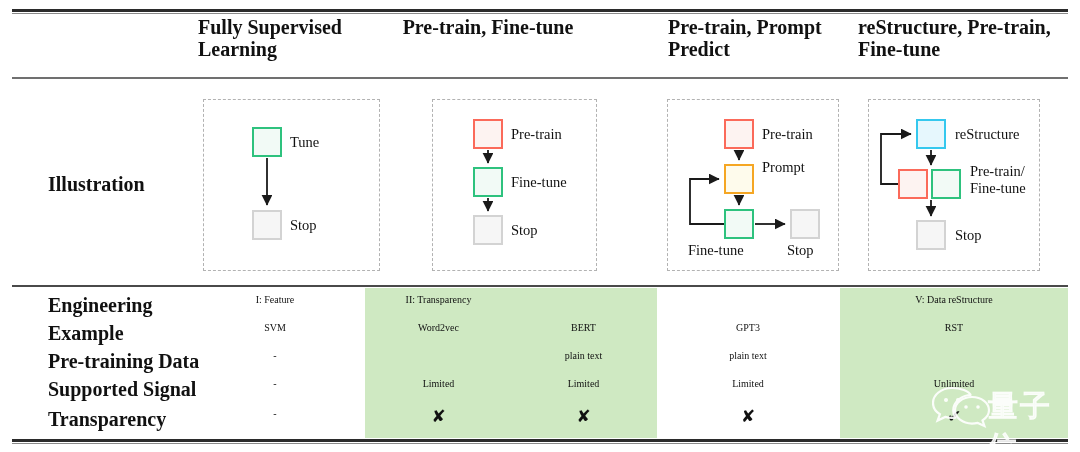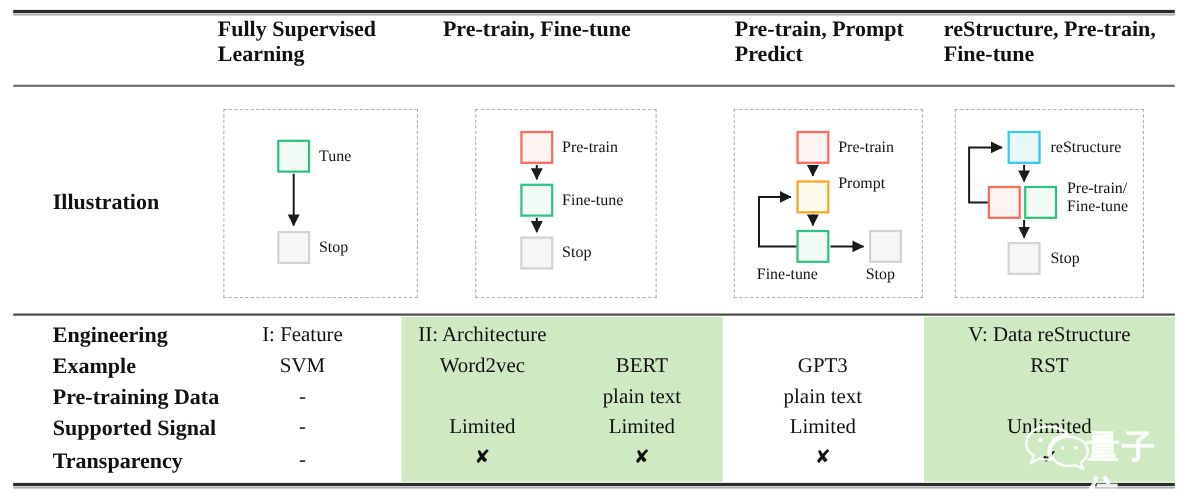--- a/index.html
+++ b/index.html
@@ -69,21 +69,21 @@
   svg.arrows{position:absolute;left:0;top:0;overflow:visible;}
 
   
   .hl{
     position:absolute;top:288px;height:150px;background:#cfe9c2;
   }
   .hl.h1{left:365px;width:292px;}
   .hl.h2{left:840px;width:228px;}
 
   .cell{
-    position:absolute;font-size:19px;text-align:center;white-space:nowrap;
+    position:absolute;font-size:10px;text-align:center;white-space:nowrap;
   }
   .c1{left:195px;width:160px;}
   .c2{left:366px;width:145px;}
   .c3{left:511px;width:145px;}
   .c4{left:658px;width:180px;}
   .c5{left:841px;width:226px;}
 
   .mark{font-size:17px;font-weight:bold;font-family:"DejaVu Sans",sans-serif;}
 
   
@@ -190,21 +190,21 @@
       <path d="M29,84 L12,84 L12,34 L42,34" fill="none" stroke="#1a1a1a" stroke-width="1.8" marker-end="url(#ah4)"></path>
       <line x1="62" y1="100" x2="62" y2="116" stroke="#1a1a1a" stroke-width="1.8" marker-end="url(#ah4)"></line>
     </svg>
   </div>
 
   <div class="hl h1"></div>
   <div class="hl h2"></div>
 
   <div class="rowlabel" style="top:294px;">Engineering</div>
   <div class="cell c1" style="top:294px;">I: Feature</div>
-  <div class="cell c2" style="top:294px;">II: Architecture</div>
+  <div class="cell c2" style="top:294px;">II: Transparency</div>
   <div class="cell c5" style="top:294px;">V: Data reStructure</div>
 
   <div class="rowlabel" style="top:322px;">Example</div>
   <div class="cell c1" style="top:322px;">SVM</div>
   <div class="cell c2" style="top:322px;">Word2vec</div>
   <div class="cell c3" style="top:322px;">BERT</div>
   <div class="cell c4" style="top:322px;">GPT3</div>
   <div class="cell c5" style="top:322px;">RST</div>
 
   <div class="rowlabel" style="top:350px;">Pre-training Data</div>

